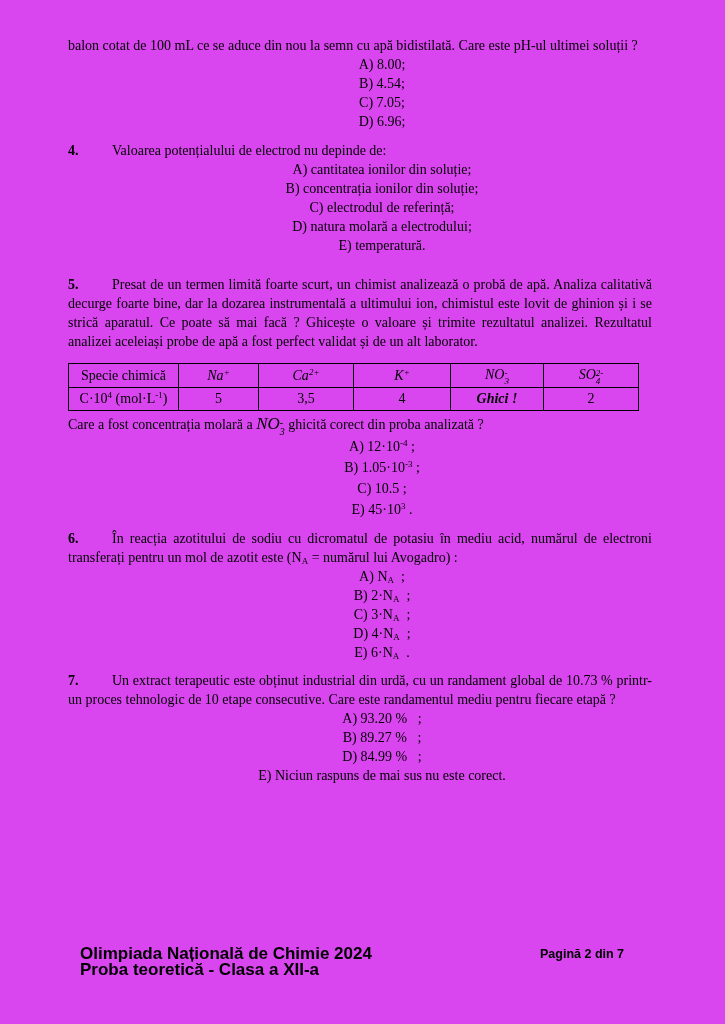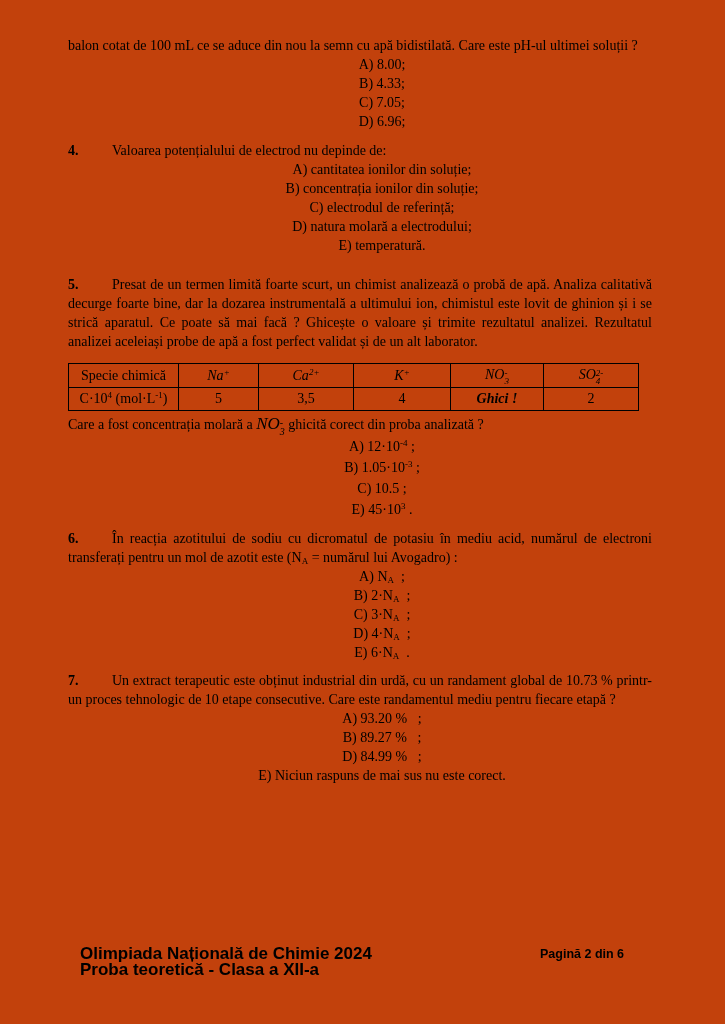--- a/index.html
+++ b/index.html
@@ -1,16 +1,16 @@
 <!DOCTYPE html>
 <html><head>
 <meta charset="utf-8">
 <style>
   html,body{margin:0;padding:0;background:#fff;}
-  .page{position:relative;width:725px;height:1024px;background:#c2410c;
+  .page{position:relative;width:725px;height:1024px;background:#d946ef;
         font-family:"Liberation Serif",serif;color:#000;overflow:hidden;}
   .content{position:absolute;left:68px;top:36px;width:584px;}
   p{margin:0;font-size:14px;line-height:19px;text-align:justify;}
   .qnum{display:inline-block;width:44px;font-weight:bold;}
   ul.opts{list-style:none;margin:0;padding:0 0 0 44px;font-size:14px;line-height:19px;text-align:center;}
   ul.opts.sp li{line-height:21px;}
   sup{font-size:9px;line-height:0;vertical-align:5px;letter-spacing:0;}
   sub{font-size:9px;line-height:0;vertical-align:-2px;}
   .stk{display:inline-block;vertical-align:-5px;}
   .stk span{display:block;font-size:9px;line-height:8px;text-align:left;}
@@ -32,21 +32,21 @@
 </style>
 </head>
 <body>
 
 <div class="page">
   <div class="content">
 
     <p>balon cotat de 100 mL ce se aduce din nou la semn cu apă bidistilată. Care este pH-ul ultimei soluții ?</p>
     <ul class="opts">
       <li>A) 8.00;</li>
-      <li>B) 4.33;</li>
+      <li>B) 4.54;</li>
       <li>C) 7.05;</li>
       <li>D) 6.96;</li>
     </ul>
 
     <div class="mt10">
       <p><span class="qnum">4.</span><span>Valoarea potențialului de electrod nu depinde de:</span></p>
       <ul class="opts">
         <li>A) cantitatea ionilor din soluție;</li>
         <li>B) concentrația ionilor din soluție;</li>
         <li>C) electrodul de referință;</li>
@@ -117,14 +117,14 @@
         <li>E) Niciun raspuns de mai sus nu este corect.</li>
       </ul>
     </div>
 
   </div>
 
   <div class="footer-left">
     <div>Olimpiada Națională de Chimie 2024</div>
     <div>Proba teoretică - Clasa a XII-a</div>
   </div>
-  <div class="footer-right">Pagină 2 din 6</div>
+  <div class="footer-right">Pagină 2 din 7</div>
 </div>
 
 </body></html>

